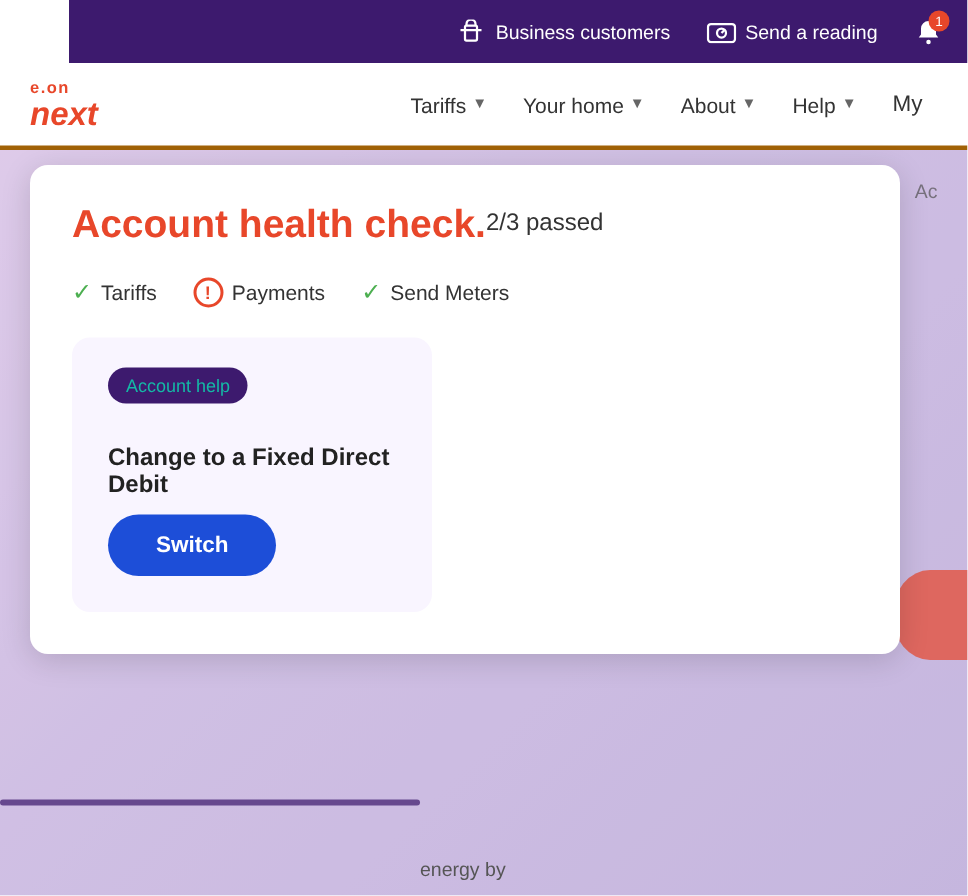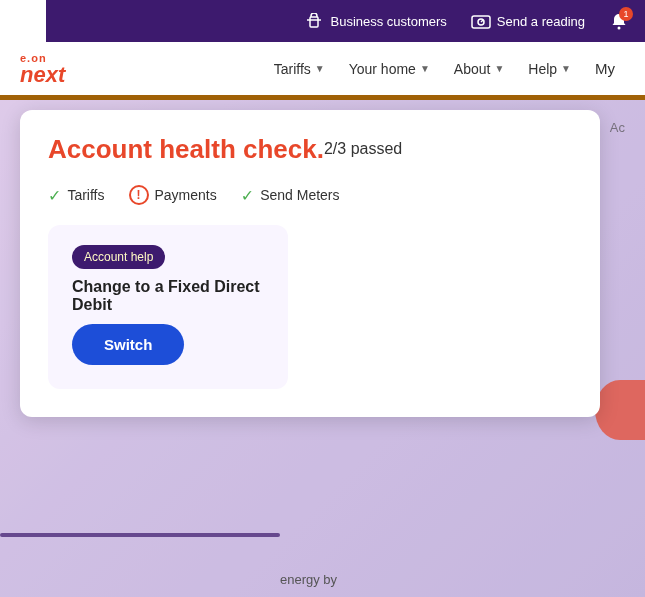--- a/index.html
+++ b/index.html
@@ -55,21 +55,21 @@
       justify-content: center;
     }
 
     
     .nav-bar {
       background: white;
       height: 58px;
       display: flex;
       align-items: center;
       padding: 0 20px;
-      border-bottom: 5px solid #a16207;
+      border-bottom: 3px solid #a16207;
     }
     .logo {
       margin-right: auto;
     }
     .logo-eon {
       font-size: 11px;
       font-weight: bold;
       color: #e8472a;
       letter-spacing: 1px;
     }
@@ -232,26 +232,26 @@
 
     
     .account-help-card {
       background: #f9f5ff;
       border-radius: 12px;
       padding: 20px 24px 24px;
       width: 240px;
     }
     .account-help-badge {
       background: #3d1a6e;
-      color: #fef9c3;
+      color: #14b8a6;
       font-size: 12px;
       padding: 5px 12px;
       border-radius: 20px;
       display: inline-block;
-      margin-bottom: 9px;
+      margin-bottom: 28px;
     }
     .account-help-title {
       font-size: 16px;
       font-weight: bold;
       color: #222;
       margin-bottom: 10px;
     }
     .account-help-desc {
       font-size: 13px;
       color: #555;

